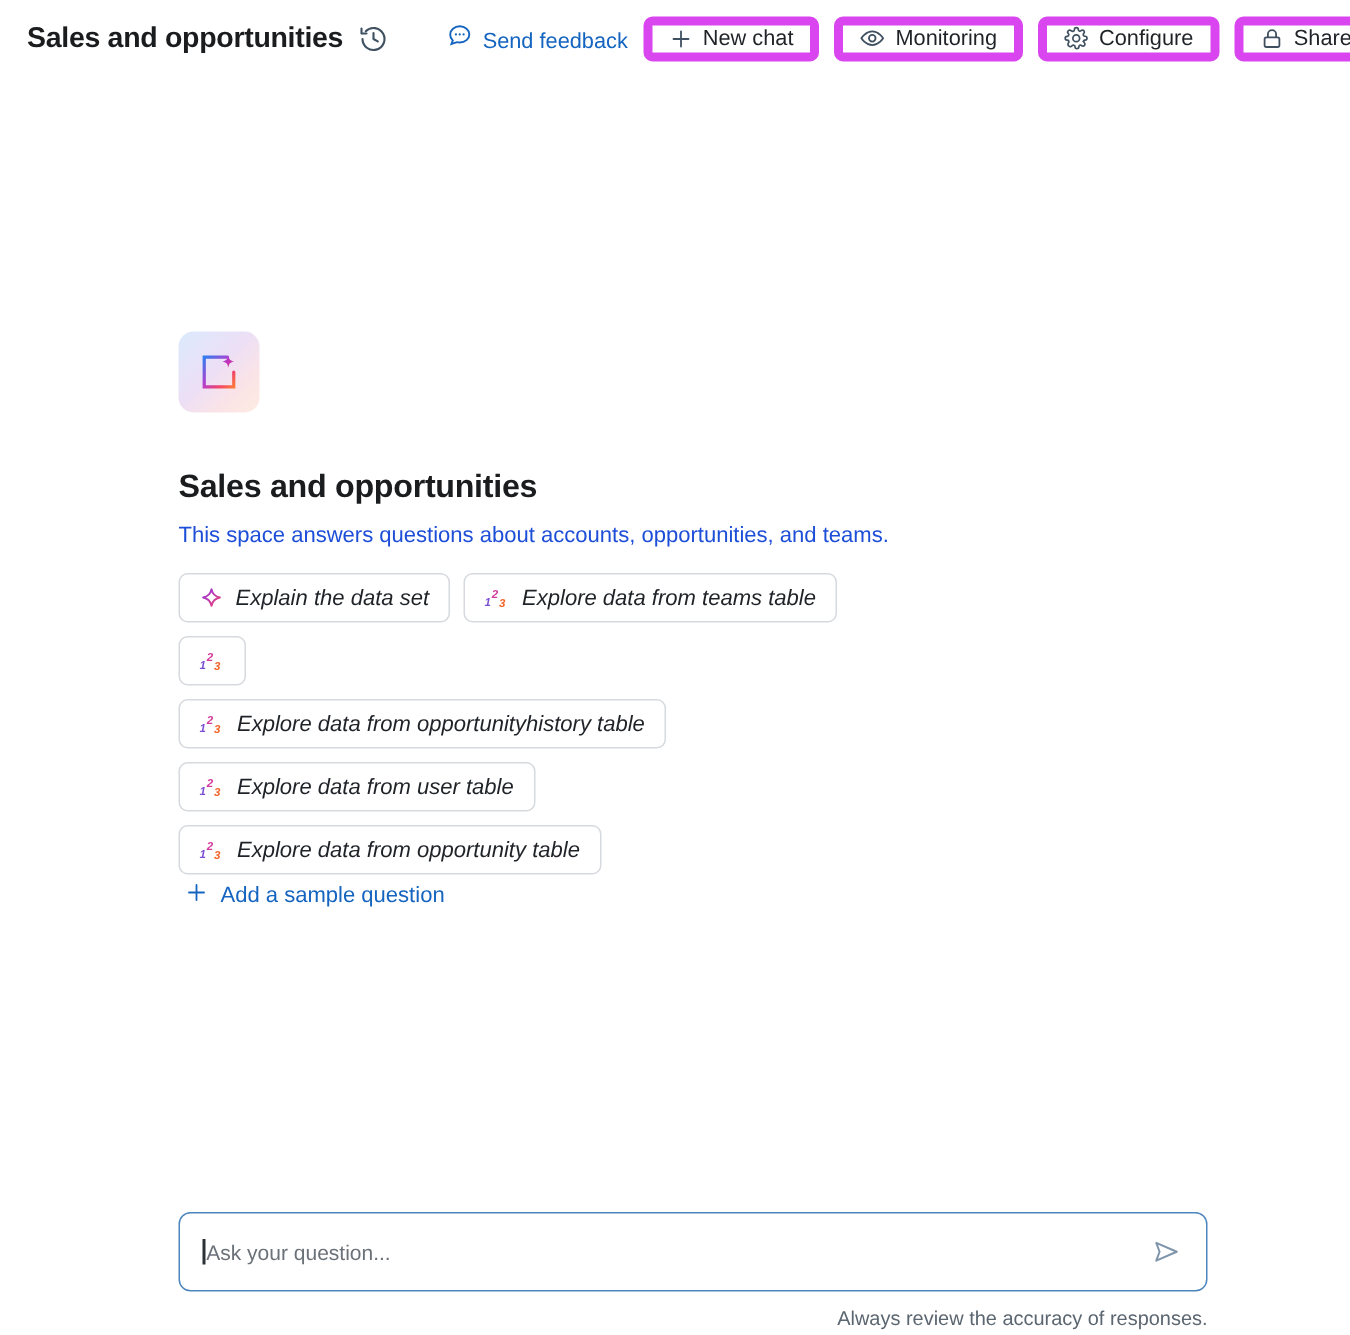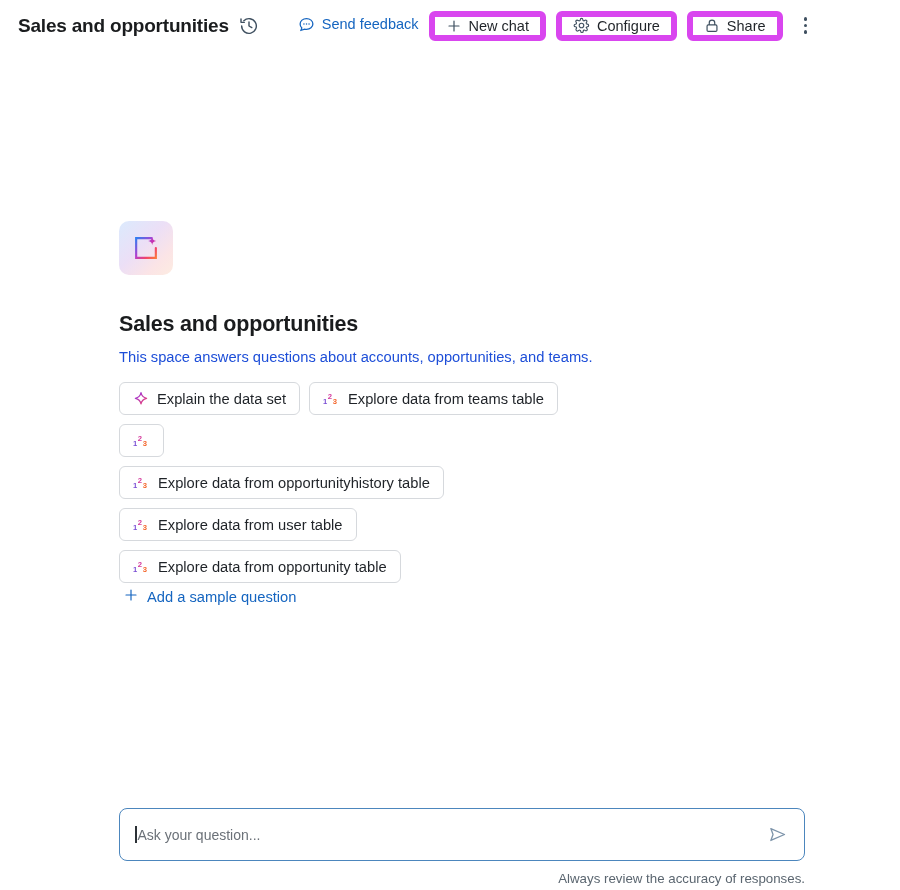--- a/index.html
+++ b/index.html
@@ -46,21 +46,21 @@
     color: #3f5060;
   }
   .header-actions {
     display: flex;
     align-items: center;
     gap: 10px;
     margin-left: 38px;
   }
   .feedback-link {
     display: flex;
-    align-items: flex-start;
+    align-items: flex-end;
     gap: 7px;
     color: #1565c0;
     font-size: 14.5px;
     white-space: nowrap;
     cursor: pointer;
   }
   .tb-btn {
     display: flex;
     align-items: center;
     gap: 7px;
@@ -143,20 +143,21 @@
     height: 33px;
     padding: 0 13px;
     border: 1px solid #d6d9dd;
     border-radius: 6px;
     background: #fff;
     font-size: 14.7px;
     color: #1f2328;
     white-space: nowrap;
     cursor: pointer;
     box-sizing: border-box;
+    font-style: italic;
   }
   .chip .ic { display: flex; align-items: center; }
   .chip-row { display: flex; gap: 9px; width: 100%; }
 
   .add-question {
     display: inline-flex;
     align-items: center;
     gap: 8px;
     margin-top: 4px;
     margin-left: 4px;
@@ -242,20 +243,29 @@
     <div class="tb-btn">
       <span class="ic">
         <svg width="16" height="16" viewBox="0 0 24 24" fill="none" stroke="currentColor" stroke-width="1.8" stroke-linecap="round">
           <line x1="12" y1="4.5" x2="12" y2="19.5"></line>
             <line x1="4.5" y1="12" x2="19.5" y2="12"></line>
         </svg>
       </span>
       <span>New chat</span>
     </div>
 
+    <div class="tb-btn">
+      <span class="ic">
+        <svg width="17" height="17" viewBox="0 0 24 24" fill="none" stroke="currentColor" stroke-width="1.7">
+          <path d="M1.8 12s3.8-6.4 10.2-6.4S22.2 12 22.2 12s-3.8 6.4-10.2 6.4S1.8 12 1.8 12z"></path>
+          <circle cx="12" cy="12" r="3.1"></circle>
+        </svg>
+      </span>
+      <span>Monitoring</span>
+    </div>
 
     <div class="tb-btn">
       <span class="ic">
         <svg width="17" height="17" viewBox="0 0 24 24" fill="none" stroke="currentColor" stroke-width="1.6">
           <circle cx="12" cy="12" r="3.2"></circle>
           <path d="M19.3 14.6a1.5 1.5 0 0 0 .3 1.66l.05.06a1.8 1.8 0 1 1-2.56 2.56l-.06-.06a1.5 1.5 0 0 0-1.66-.3 1.5 1.5 0 0 0-.9 1.38v.17a1.8 1.8 0 1 1-3.62 0v-.09a1.5 1.5 0 0 0-.98-1.37 1.5 1.5 0 0 0-1.66.3l-.06.06A1.8 1.8 0 1 1 4.6 16.4l.06-.06a1.5 1.5 0 0 0 .3-1.66 1.5 1.5 0 0 0-1.38-.9h-.17a1.8 1.8 0 1 1 0-3.62h.09a1.5 1.5 0 0 0 1.37-.98 1.5 1.5 0 0 0-.3-1.66L4.5 7.5A1.8 1.8 0 1 1 7.06 4.94l.6.06a1.5 1.5 0 0 0 1.66.3h.07a1.5 1.5 0 0 0 .9-1.38v-.17a1.8 1.8 0 1 1 3.62 0v.09a1.5 1.5 0 0 0 .9 1.38 1.5 1.5 0 0 0 1.66-.3l.06-.06a1.8 1.8 0 1 1 2.56 2.56l-.06.06a1.5 1.5 0 0 0-.3 1.66v.07a1.5 1.5 0 0 0 1.38.9h.17a1.8 1.8 0 1 1 0 3.62h-.09a1.5 1.5 0 0 0-1.38.9z"></path>
         </svg>
       </span>
       <span>Configure</span>
     </div>

